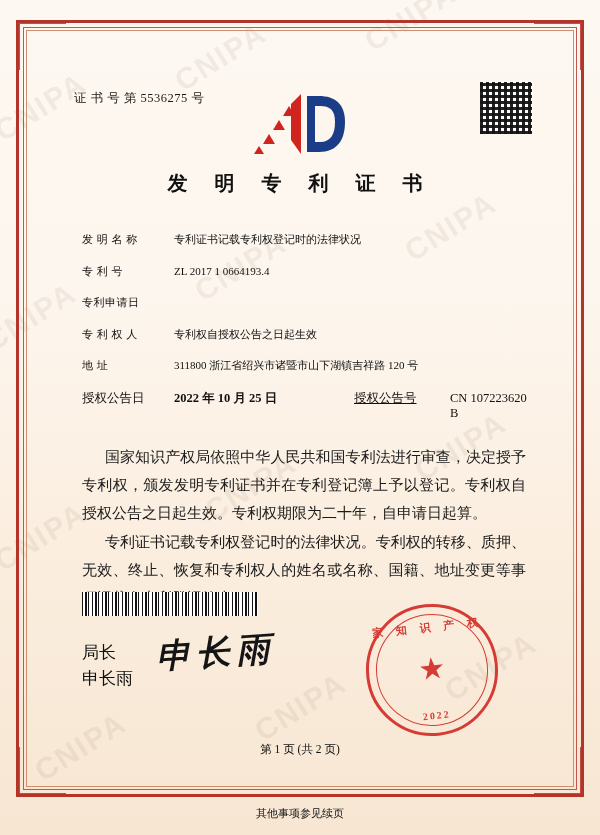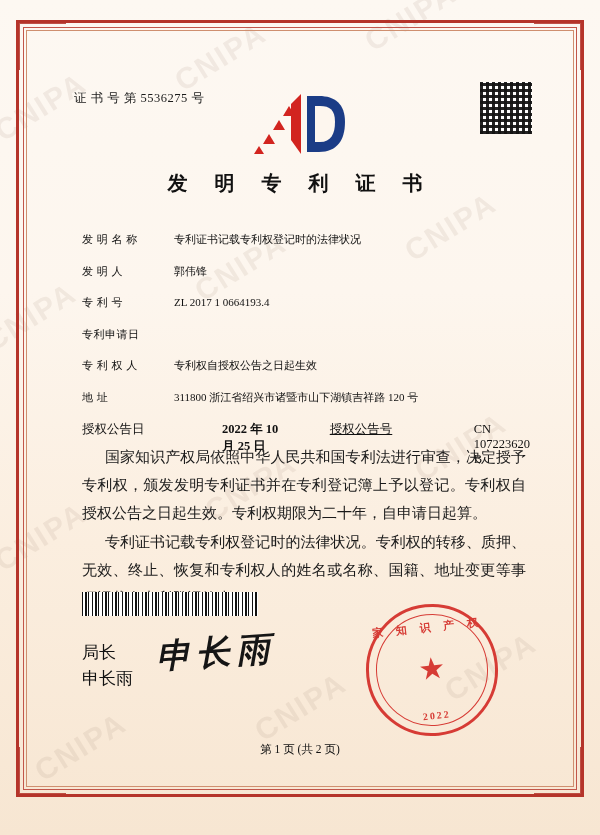--- a/index.html
+++ b/index.html
@@ -161,21 +161,20 @@
   }
   .field .val {
     flex: 1;
   }
   .field-row2 {
     display: flex;
     align-items: baseline;
     font-size: 12.5px;
     color: #111;
     margin-bottom: 16.5px;
-    gap: 48px;
   }
   .field-row2 .lbl { width: 92px; flex: none; }
   .field-row2 .val { width: 180px; font-weight: bold; }
   .field-row2 .lbl2 { width: 96px; flex: none; text-decoration: underline; }
   .field-row2 .val2 { flex: 1; }
 
   .paras {
     position: absolute;
     left: 36px;
     right: 28px;
@@ -337,24 +336,20 @@
     <div class="title">发 明 专 利 证 书</div>
     <div class="title-underline"></div>
 
     <div class="fields">
 
       <div class="field">
         <span class="lbl">发 明 名 称</span>
         <span class="val">专利证书记载专利权登记时的法律状况</span>
       </div>
 
-      <div class="field">
-        <span class="lbl">发 明 人</span>
-        <span class="val">郭伟锋</span>
-      </div>
 
       <div class="field">
         <span class="lbl">专 利 号</span>
         <span class="val">ZL 2017 1 0664193.4</span>
       </div>
 
       <div class="field">
         <span class="lbl">专利申请日</span>
       </div>
 
@@ -395,14 +390,15 @@
       <div class="ring"></div>
       <div class="seal-top">家 知 识 产 权</div>
       <div class="star">★</div>
       <div class="seal-bottom">2022</div>
     </div>
 
     <div class="page-num">第 1 页 (共 2 页)</div>
 
   </div>
 
+  <div class="footer-note">其他事项参见续页</div>
 
 </div>
 
 </body></html>

